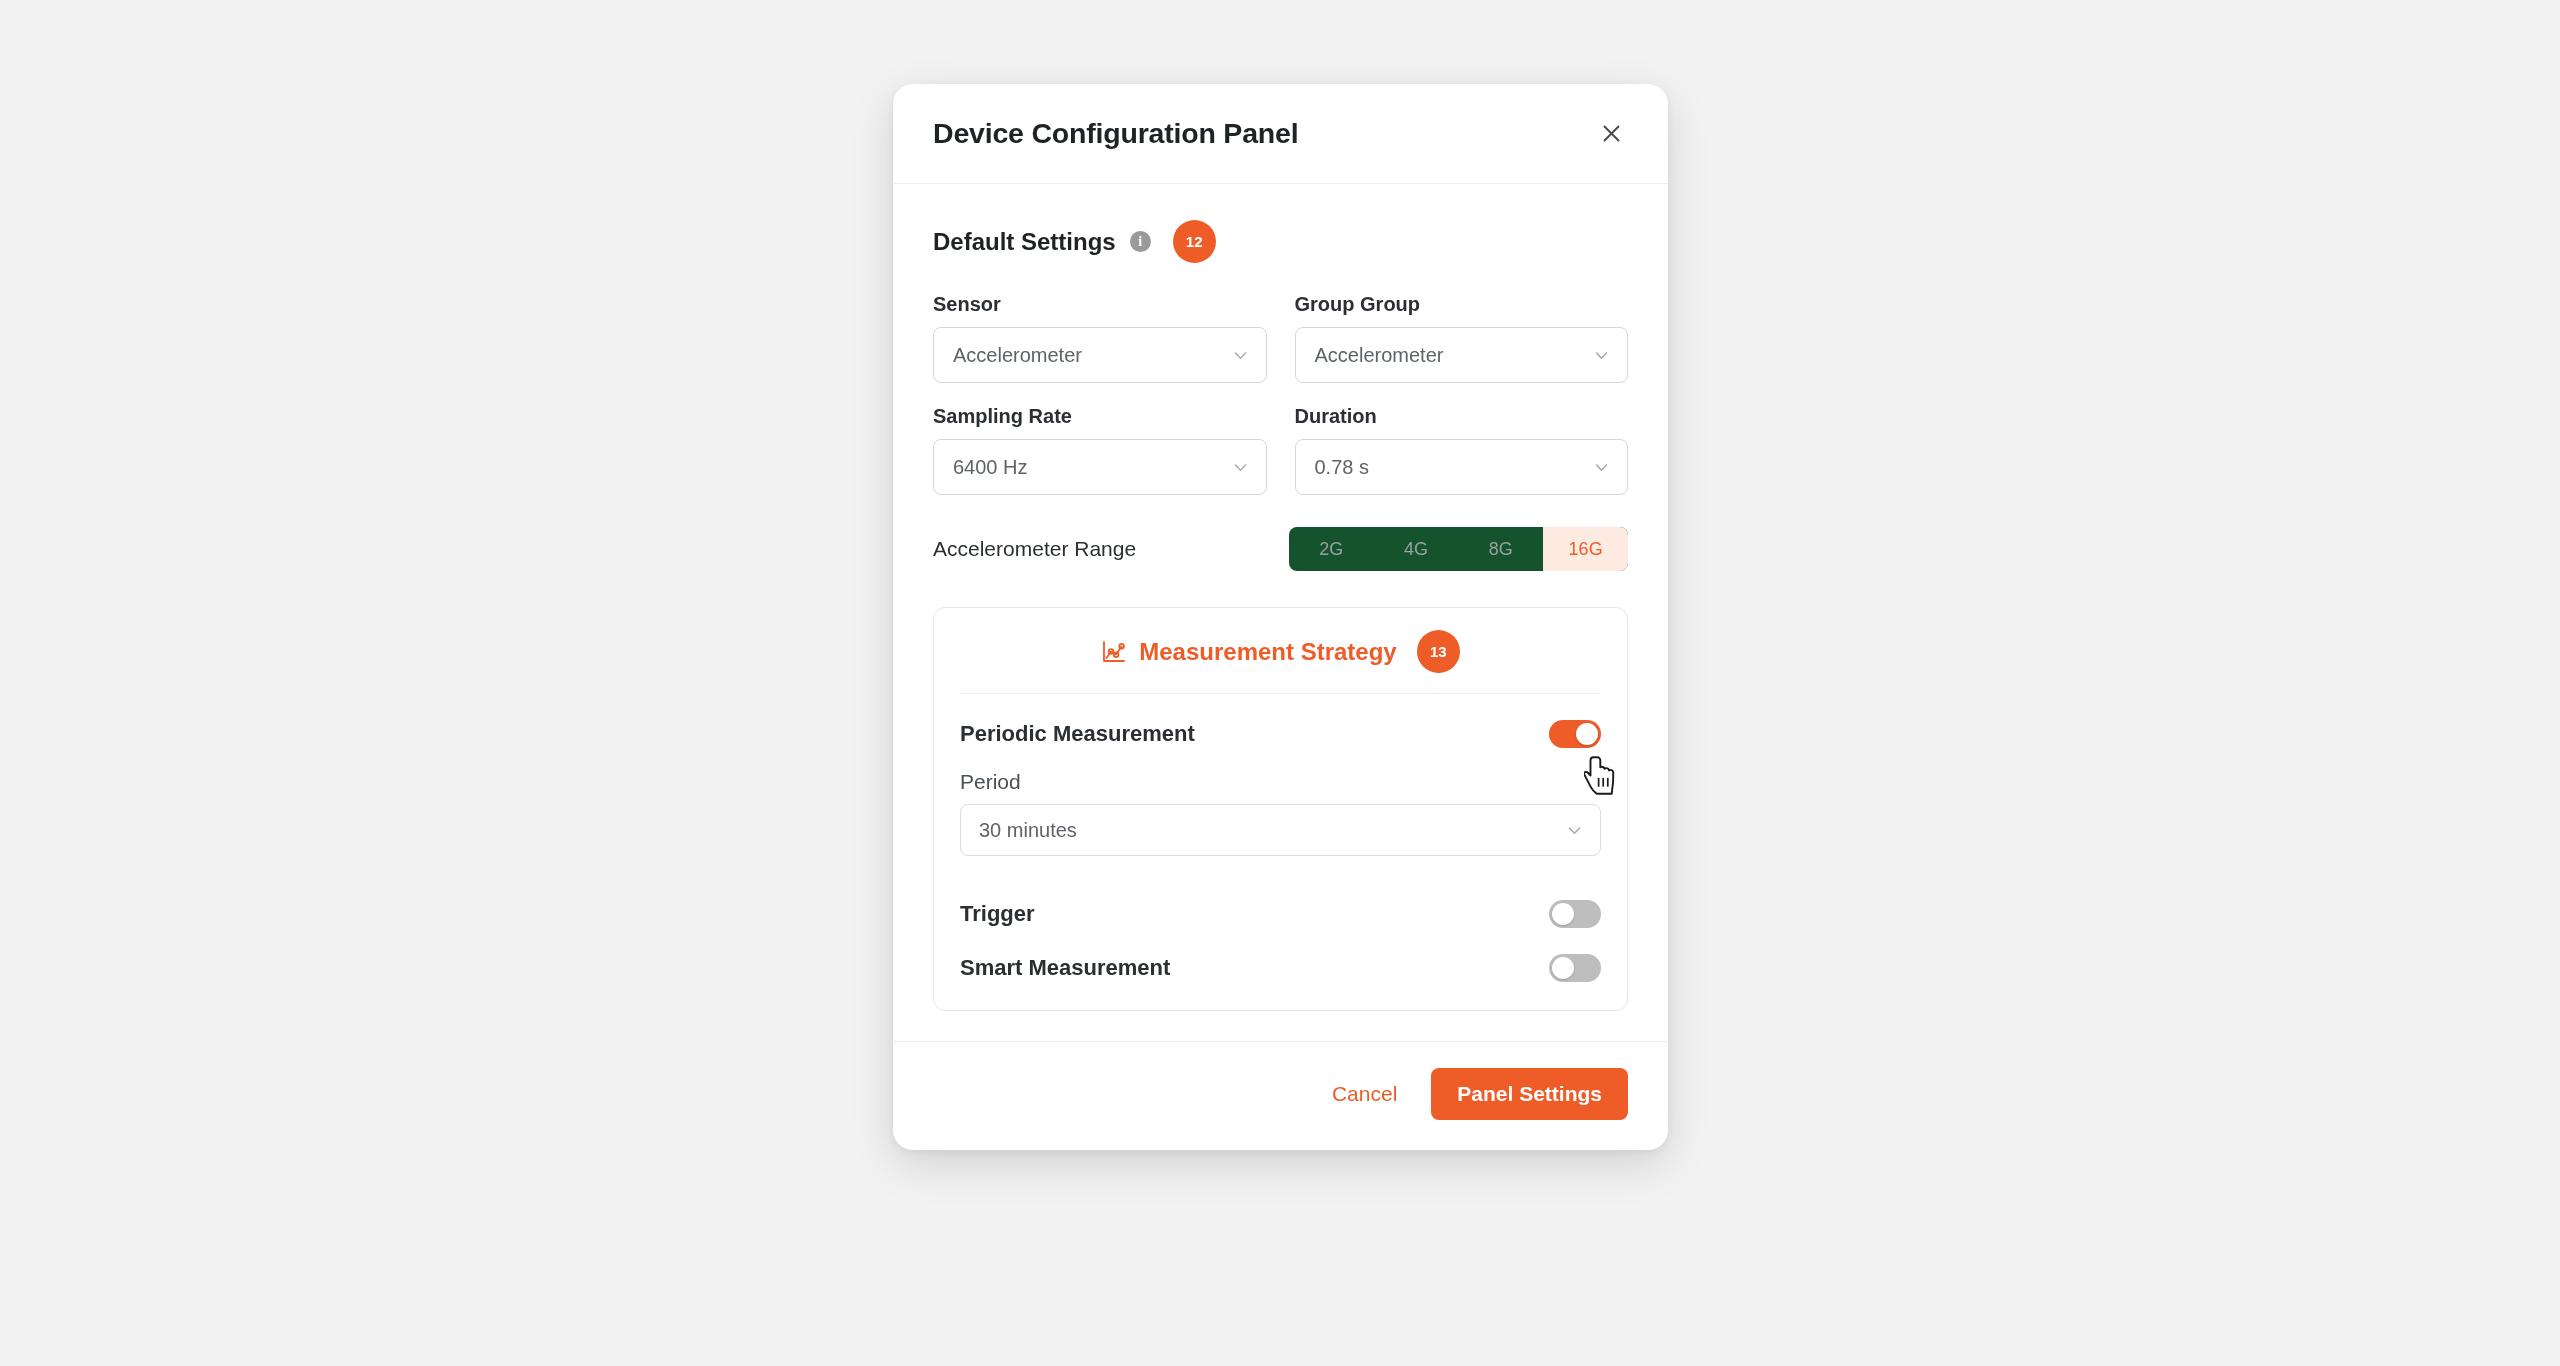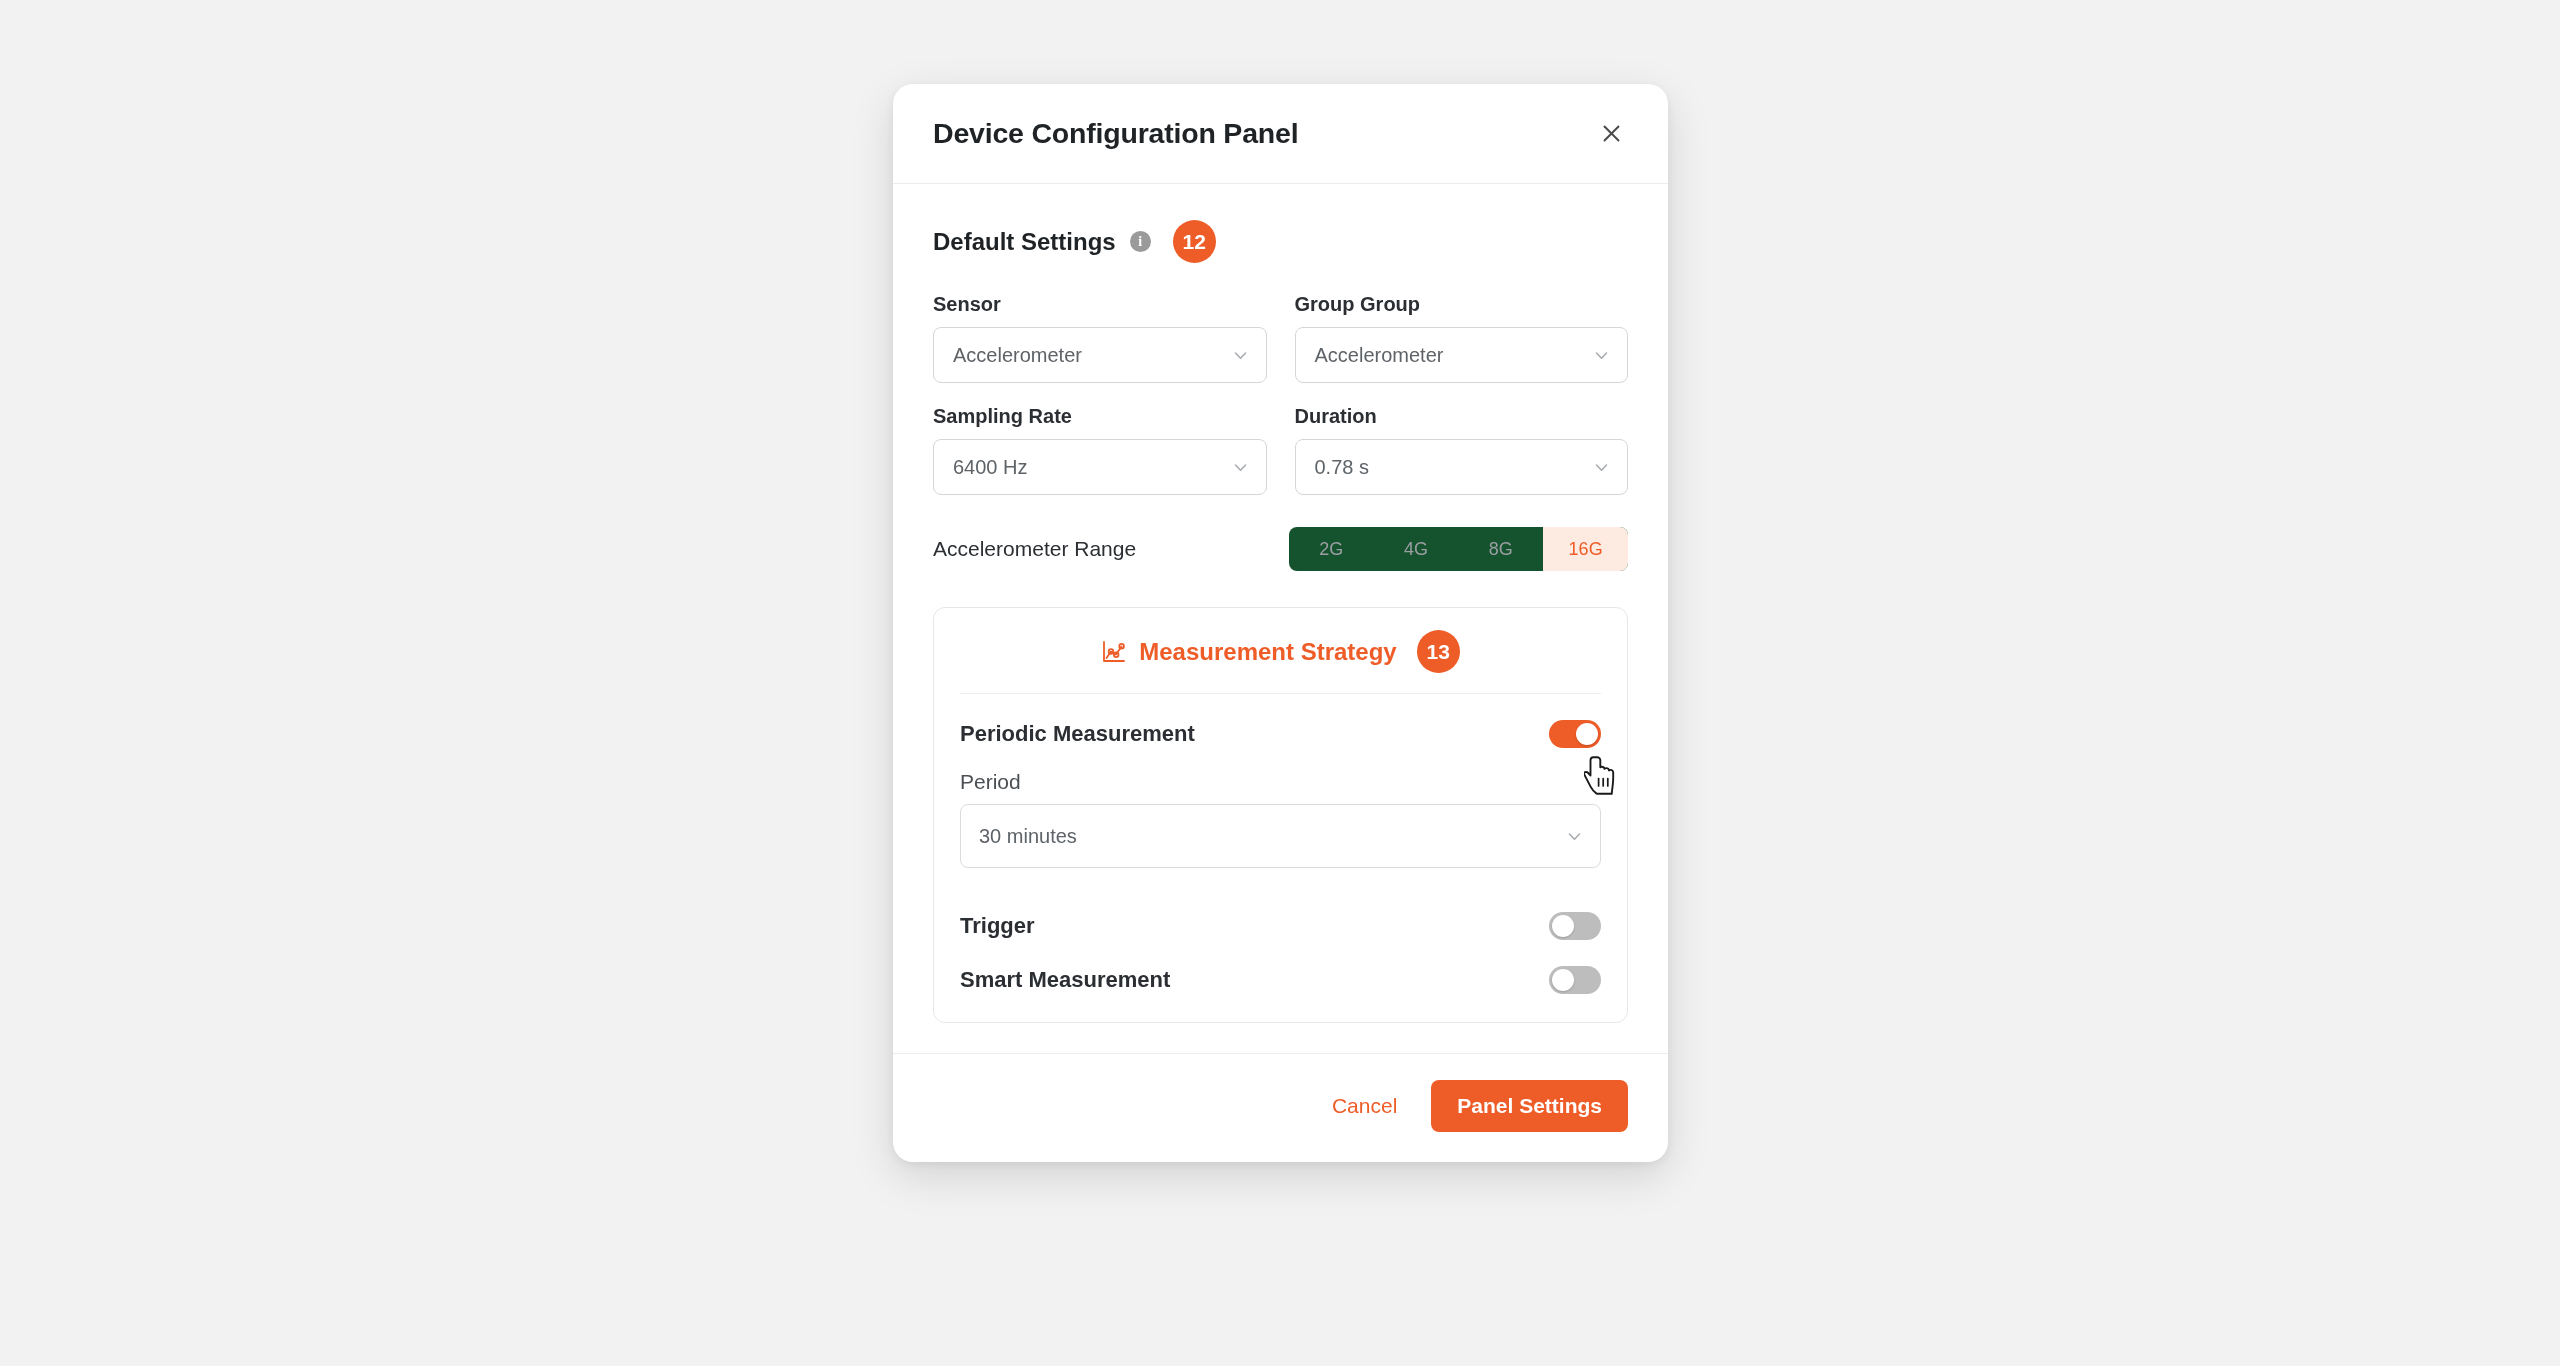--- a/index.html
+++ b/index.html
@@ -97,21 +97,21 @@
     justify-content: center;
     line-height: 1;
   }
 
   .step-badge {
     width: 43px;
     height: 43px;
     border-radius: 50%;
     background: #ee5c28;
     color: #ffffff;
-    font-size: 21px;
+    font-size: 15px;
     font-weight: bold;
     display: flex;
     align-items: center;
     justify-content: center;
     margin-left: 8px;
     flex: none;
   }
 
   
   .field-grid {
@@ -258,21 +258,21 @@
   .toggle.on .knob { left: auto; right: 3px; }
 
   .period-block { margin-top: 22px; }
   .period-label {
     font-size: 21px;
     color: #4a4f54;
     margin-bottom: 10px;
     display: block;
   }
   .period-select {
-    height: 64px;
+    height: 52px;
     border: 1px solid #dcdcdc;
     border-radius: 8px;
     display: flex;
     align-items: center;
     justify-content: space-between;
     padding: 0 16px 0 18px;
     cursor: pointer;
     background: #fff;
   }
   .period-select .select-value { font-size: 20px; }

